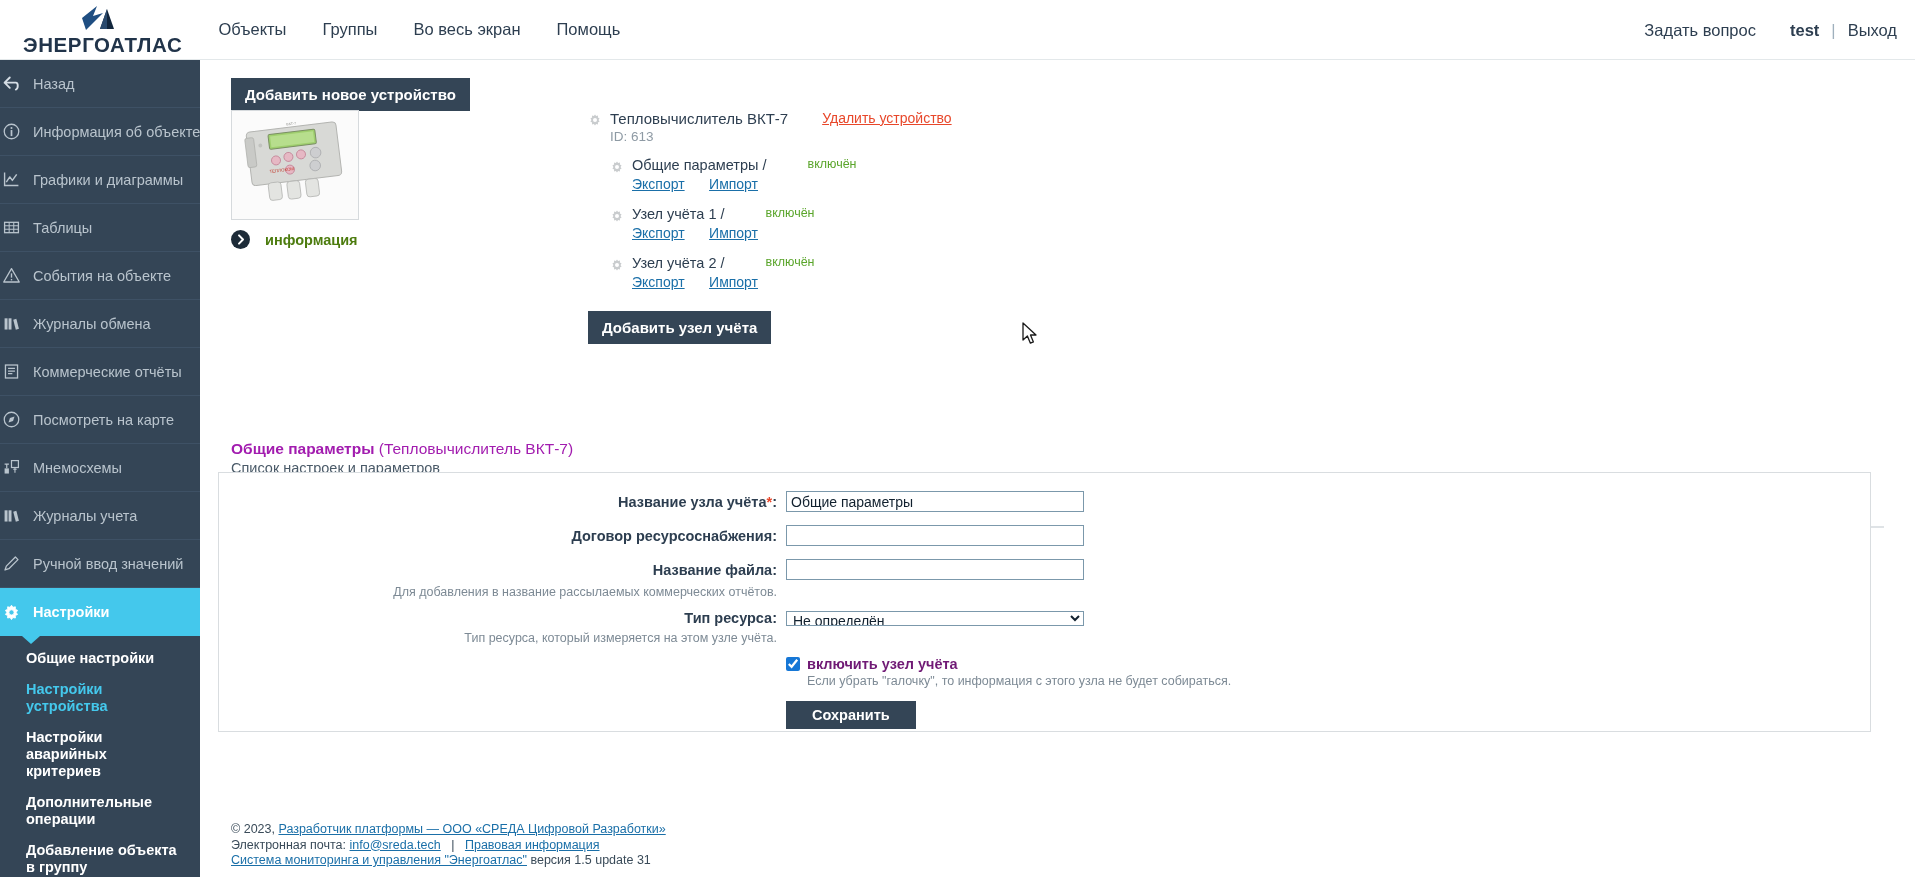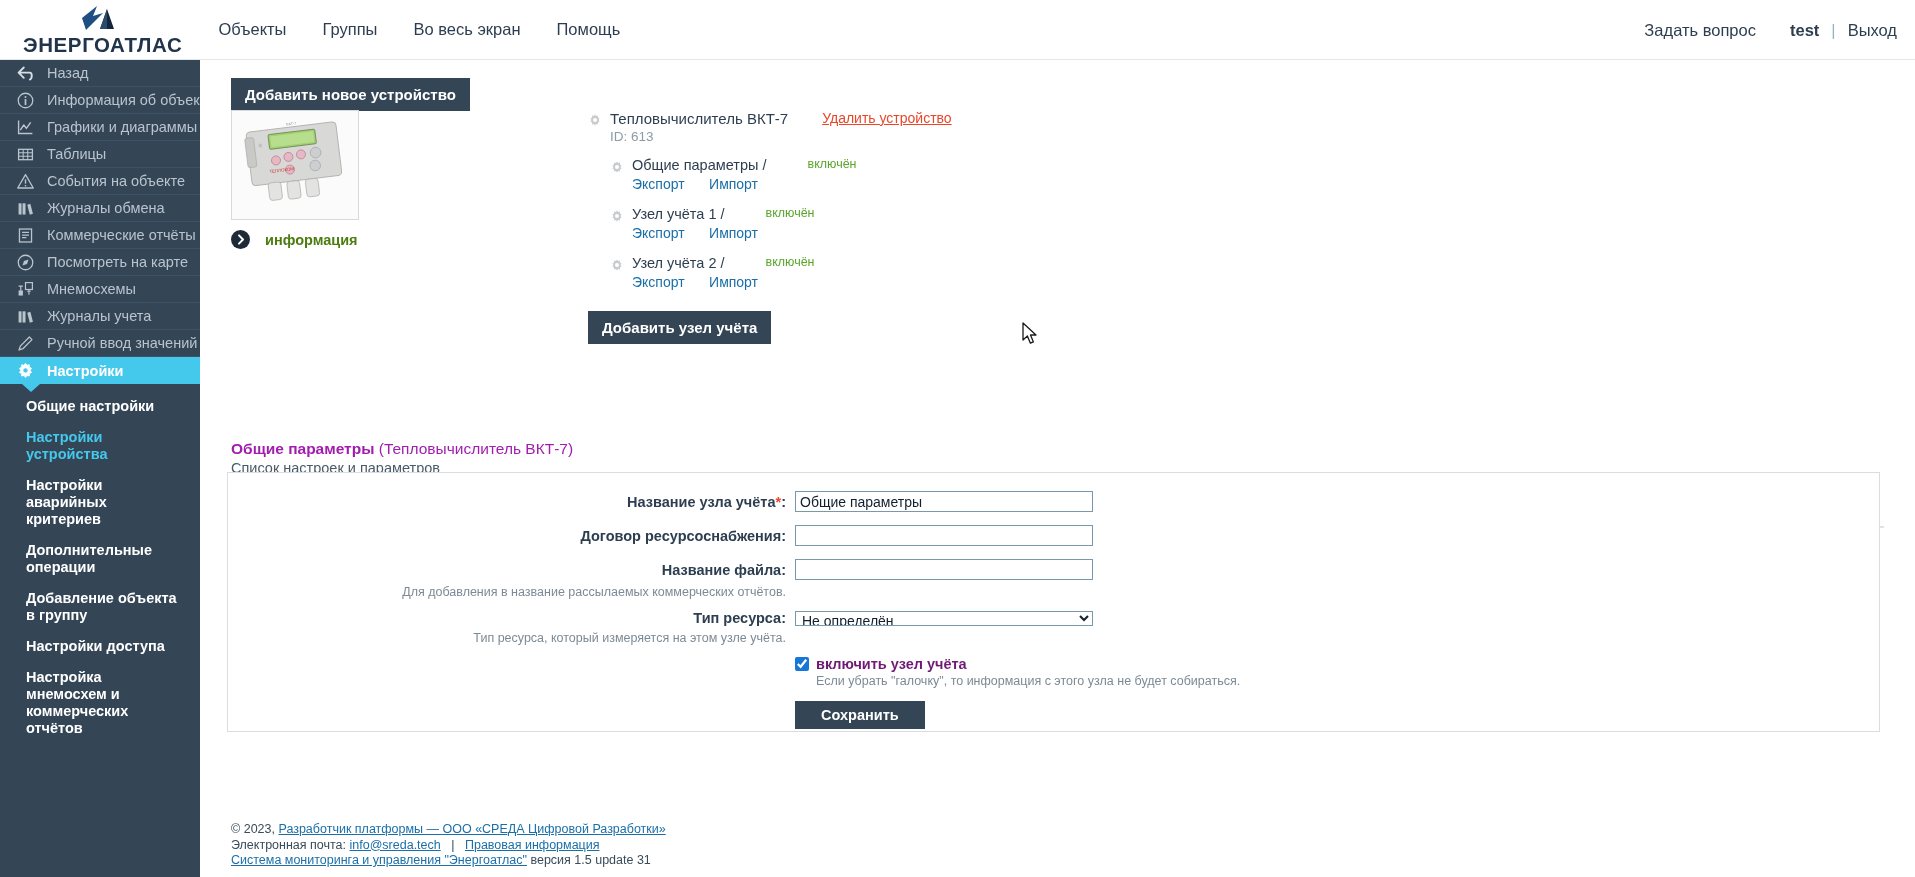--- a/index.html
+++ b/index.html
@@ -42,21 +42,21 @@
 
   
   .sidebar {
     position: absolute; top: 60px; left: 0;
     width: 200px; height: 817px;
     background: #344556;
     overflow: hidden;
   }
   .side-item {
     display: flex; align-items: center;
-    height: 27px; padding-left: 14px;
+    height: 48px; padding-left: 0;
     border-bottom: 1px solid #3e5165;
     color: #b9c4cd; font-size: 14.5px;
     cursor: pointer; white-space: nowrap;
   }
   .side-item .ico {
     width: 22px; height: 22px; margin-right: 11px;
     display: flex; align-items: center; justify-content: center;
     flex: none;
   }
   .side-item.active {
@@ -125,21 +125,21 @@
   .dev-id { font-size: 13.5px; color: #8e9aa4; margin: 2px 0 0 22px; }
   .del-link {
     color: #e8472a; font-size: 14px; text-decoration: underline;
     margin-left: 34px; cursor: pointer; white-space: nowrap;
   }
   .node { margin-left: 22px; margin-top: 13px; }
   .node-title { font-size: 14.5px; color: #2d3e50; white-space: nowrap; }
   .node-state { color: #5aa52b; font-size: 12.5px; padding-left: 36px; }
   .node-links { margin-left: 22px; margin-top: 1px; }
   .node-links a {
-    color: #1a6fa8; font-size: 14px; 
+    color: #1a6fa8; font-size: 14px; text-decoration: underline;
     margin-right: 20px; cursor: pointer;
   }
   #add-node-btn { margin: 20px 0 0 0; }
 
   
   .sect-title {
     position: absolute; left: 31px; top: 380px;
     font-size: 15.5px; color: #a21caf;
   }
   .sect-title b { font-weight: bold; }
@@ -156,21 +156,21 @@
   }
   .tab {
     font-size: 14.5px; color: #2d3e50;
     padding: 0 16px 9px 16px; cursor: pointer; white-space: nowrap;
     position: relative; top: 2px;
   }
   .tab.active { color: #1a2c3d; border-bottom: 3px solid #44c8ec; }
 
   
   .panel {
-    position: absolute; left: 227px; top: 472px;
+    position: absolute; left: 218px; top: 472px;
     width: 1653px; height: 260px;
     border: 1px solid #d9dde0; background: #ffffff;
   }
   .frm { padding: 18px 0 0 0; }
   .frow { display: flex; align-items: center; margin-bottom: 13px; }
   .flabel {
     width: 567px; text-align: right; padding-right: 9px;
     font-size: 14.5px; font-weight: bold; color: #2d3e50; white-space: nowrap;
   }
   .req { color: #e8472a; }

